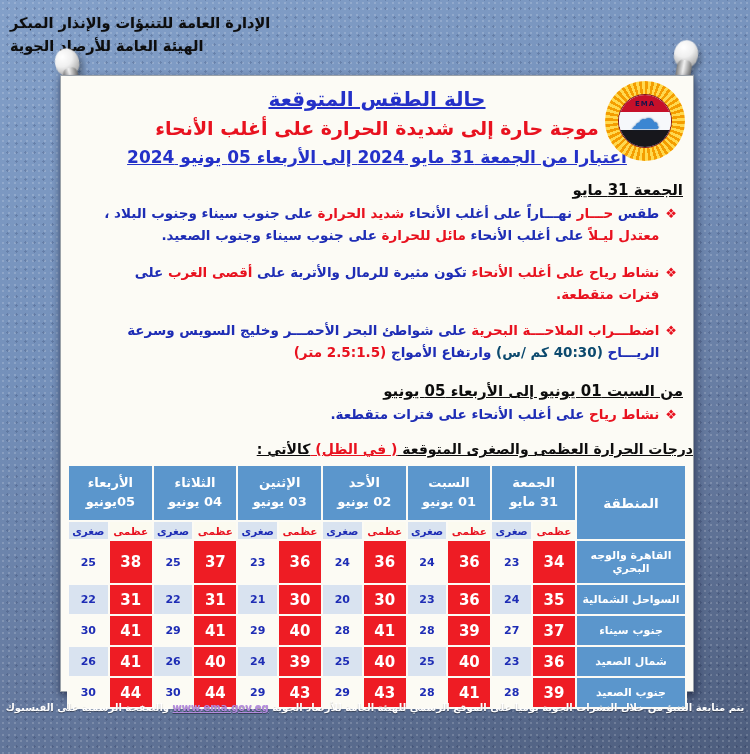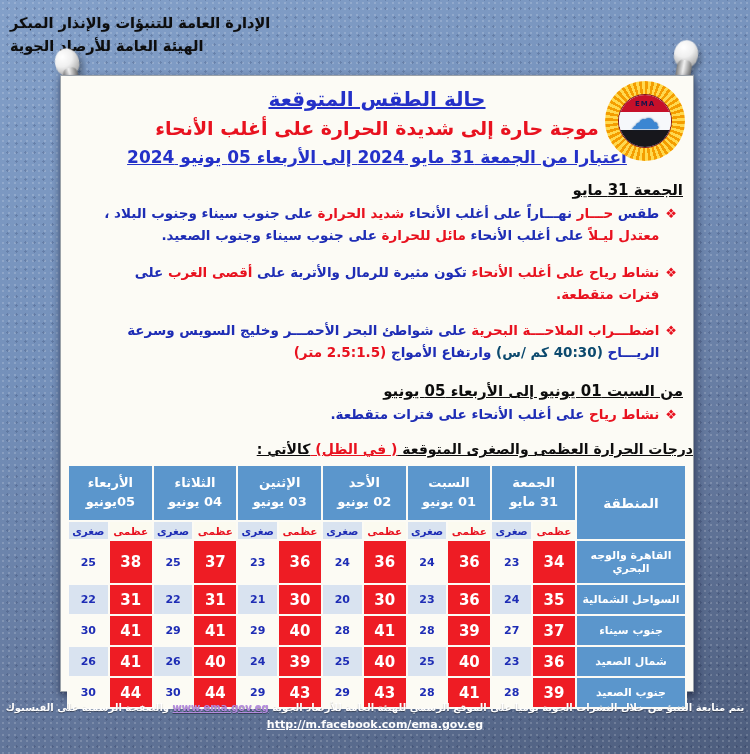--- a/index.html
+++ b/index.html
@@ -253,16 +253,15 @@
             <td class="min">30</td>
             <td class="max">44</td>
             <td class="min">30</td>
           </tr>
         </tbody>
       </table>
   </div>
 
   <div class="footer">
     <div class="f1"><span>يتم متابعة التنبؤ من خلال النشرات الجوية يوميا على الموقع الرسمي للهيئة العامة للأرصاد الجوية </span><a class="lnk1">www.ema.gov.eg</a><span> والصفحة الرسمية على الفيسبوك</span></div>
-    <a class="lnk2">http://m.facebook.com/ema.gov.eg</a>
   </div>
 
 </div>
 
 </body></html>

